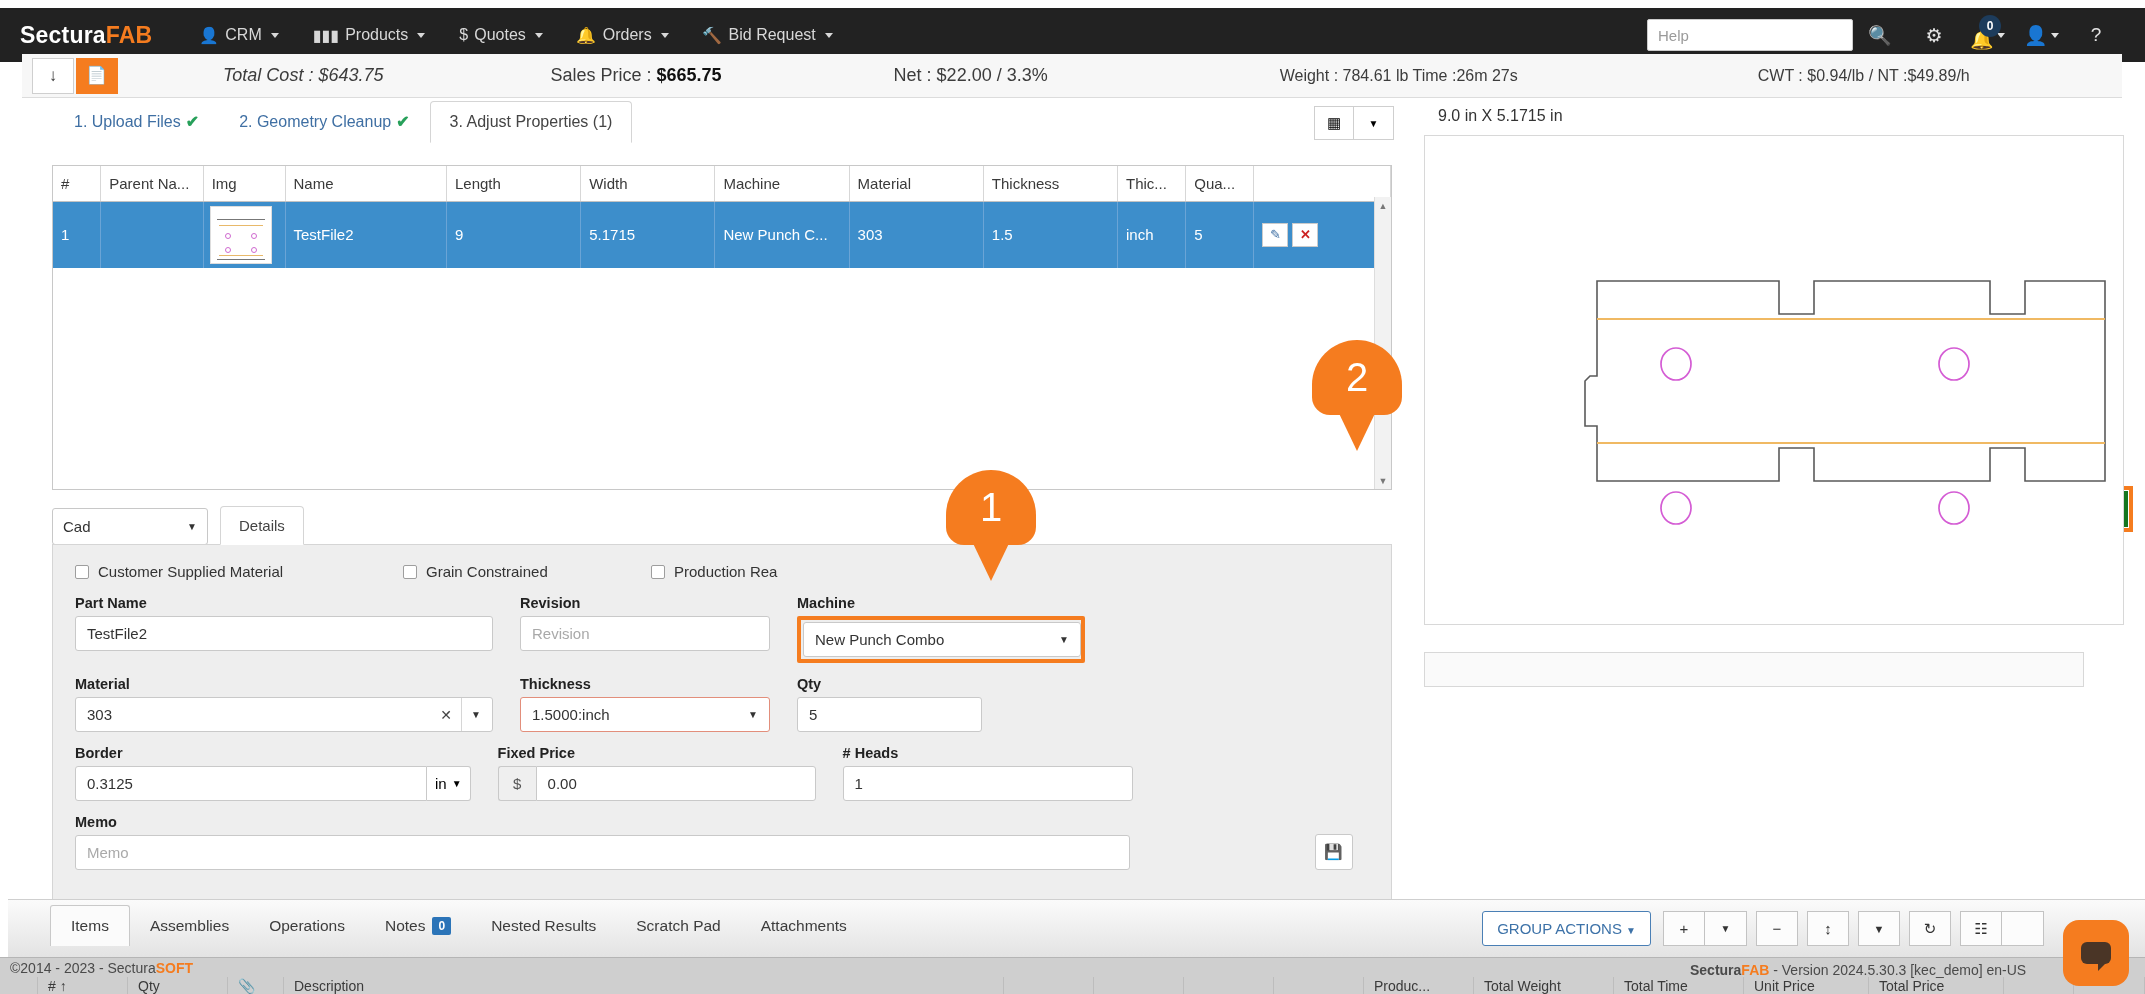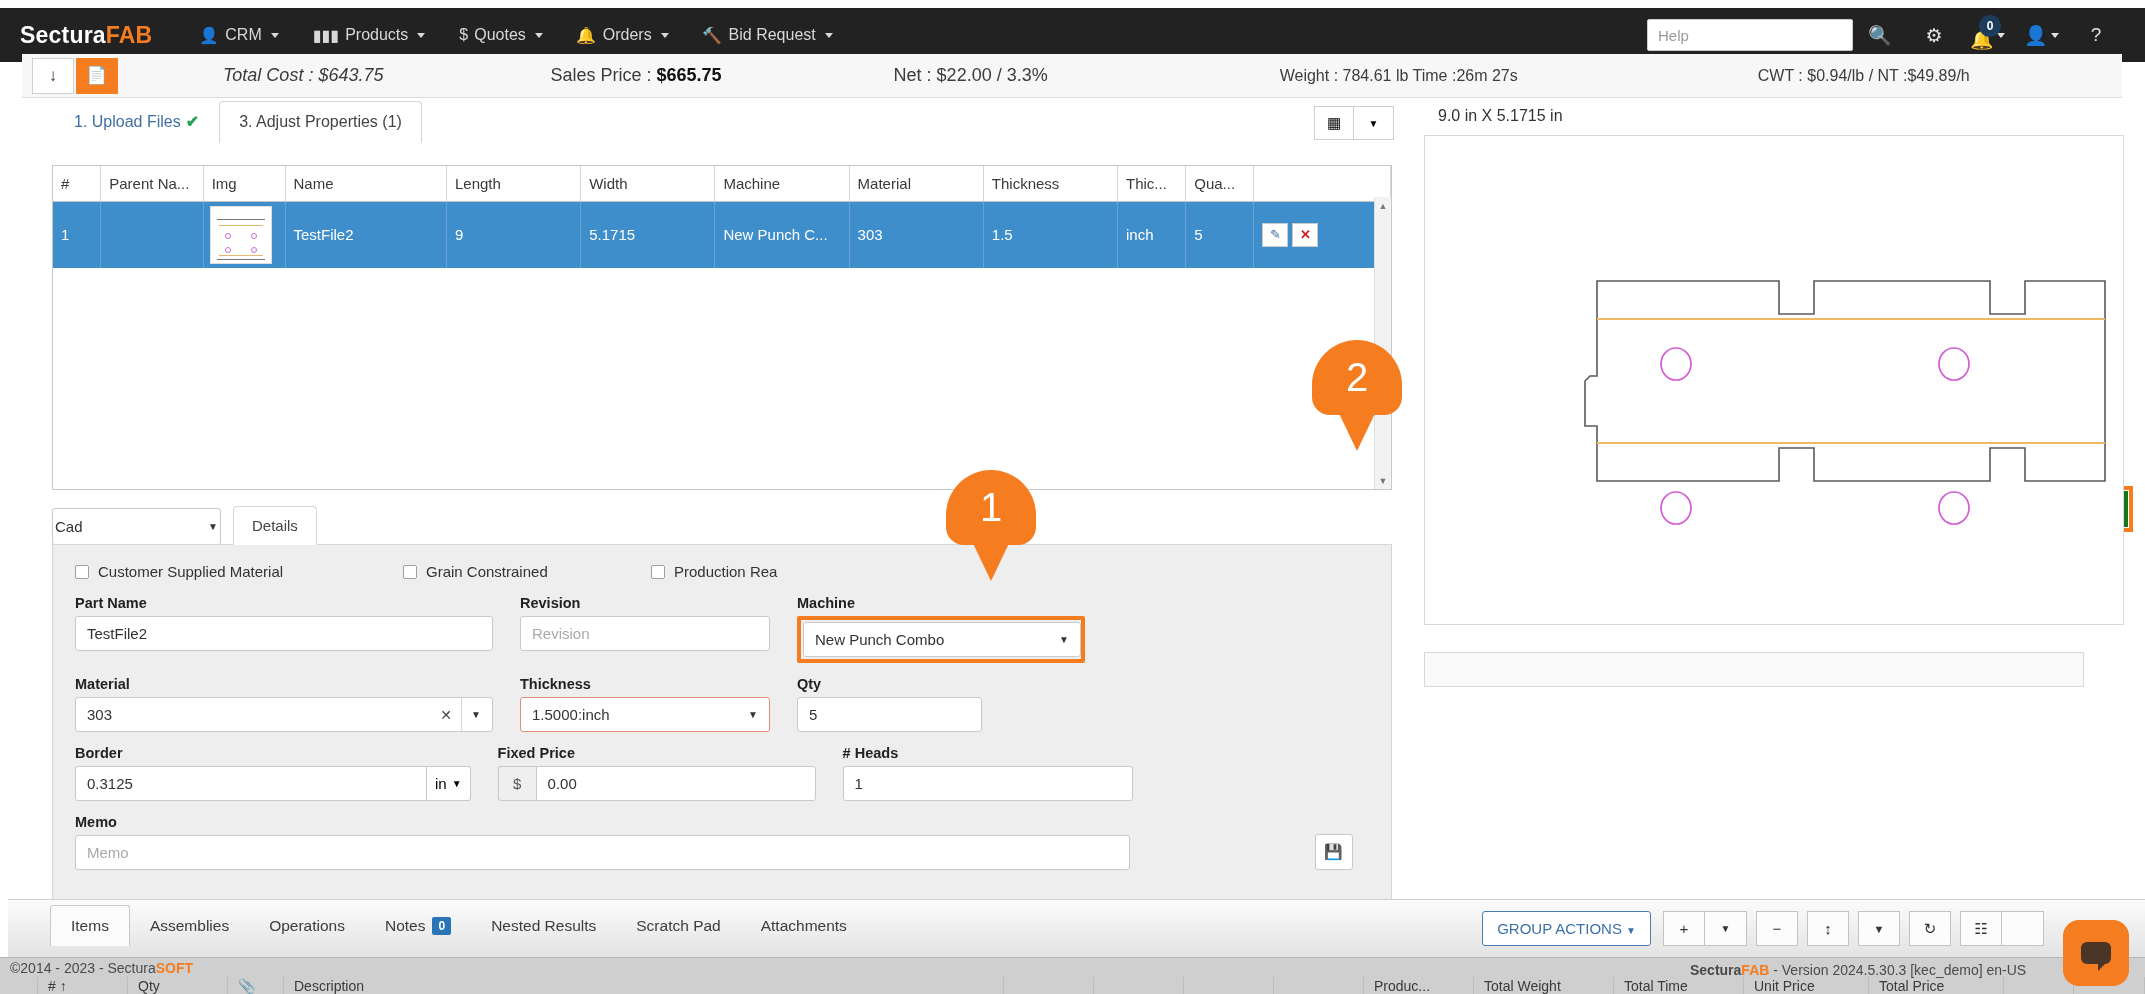--- a/index.html
+++ b/index.html
@@ -87,22 +87,22 @@
   .actbtn.edit { color:#3f6fa3; }
   .actbtn.del { color:#cc2222; margin-left:4px; font-weight:bold;}
 
   .gscroll { position:absolute; right:0; top:31px; bottom:0; width:17px; background:#f2f2f2; border-left:1px solid #ddd;}
   .gscroll .arrow { height:17px; display:flex;align-items:center;justify-content:center;font-size:9px;color:#777;}
 
   
   .formwrap { position:absolute; left:52px; top:500px; width:1340px; }
   .formtabs { display:flex; align-items:flex-end; height:45px; }
   .selCad {
-    width:169px; height:37px; border:1px solid #c8c8c8; background:#fff; border-radius:3px;
-    display:flex; align-items:center; padding:0 2px; font-size:15px; color:#333;
+    width:156px; height:37px; border:1px solid #c8c8c8; background:#fff; border-radius:3px;
+    display:flex; align-items:center; padding:0 10px; font-size:15px; color:#333;
   }
   .selCad .tri { margin-left:auto; font-size:10px; }
   .dtab {
     margin-left:12px; background:#fff; border:1px solid #d5d5d5; border-bottom-color:#fff;
     border-radius:4px 4px 0 0; padding:10px 18px; font-size:15px; color:#444; position:relative; z-index:3;
   }
   .formbody {
     border:1px solid #d5d5d5; background:#eeeeee; padding:18px 22px 26px 22px; margin-top:-1px;
     min-height:265px; position:relative;
   }
@@ -264,20 +264,23 @@
     <span>Net : </span><span>$22.00 / 3.3%</span>
   </div>
   <div class="sumtext" style="margin-left:232px;font-size:16px;">Weight : 784.61 lb Time :26m 27s</div>
   <div class="sumtext" style="margin-left:240px;font-size:16px;">CWT : $0.94/lb / NT :$49.89/h</div>
 </div>
 
 <div class="workarea">
   <div class="tabs-wiz">
     <div class="wiz-tab">
       <span>1. Upload Files</span><span class="chk">✔</span>
+    </div>
+    <div class="wiz-tab">
+      <span>2. Geometry Cleanup</span><span class="chk">✔</span>
     </div>
     <div class="wiz-tab active">
       <span>3. Adjust Properties (1)</span>
     </div>
     <div class="grid-toggle">
       <div class="gt-btn">▦</div>
       <div class="gt-btn" style="font-size:10px">▼</div>
     </div>
   </div>
 </div>

